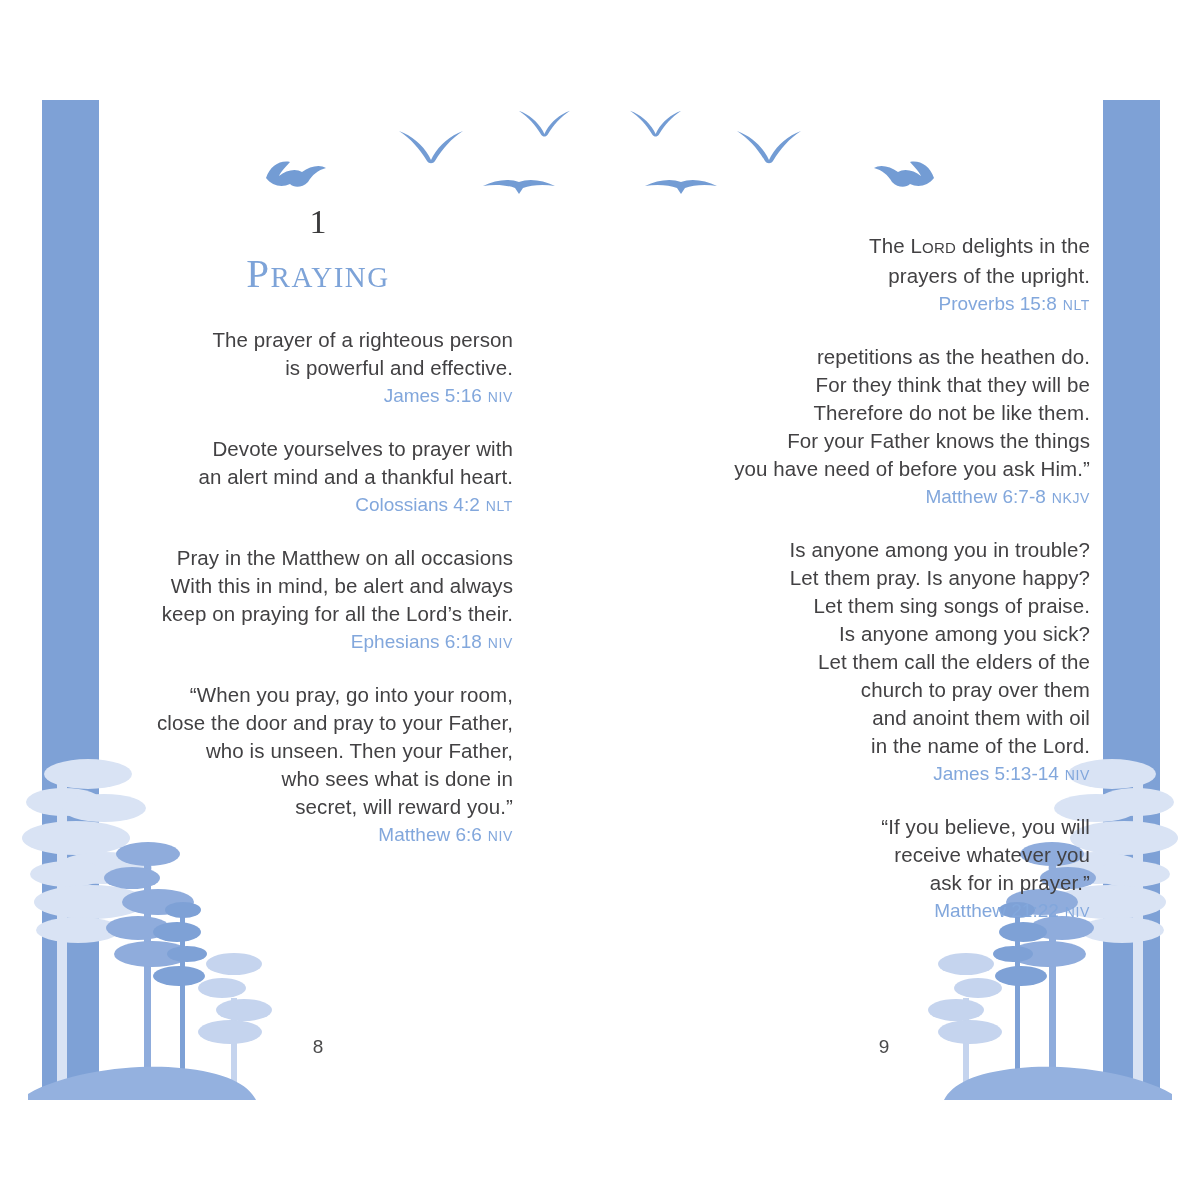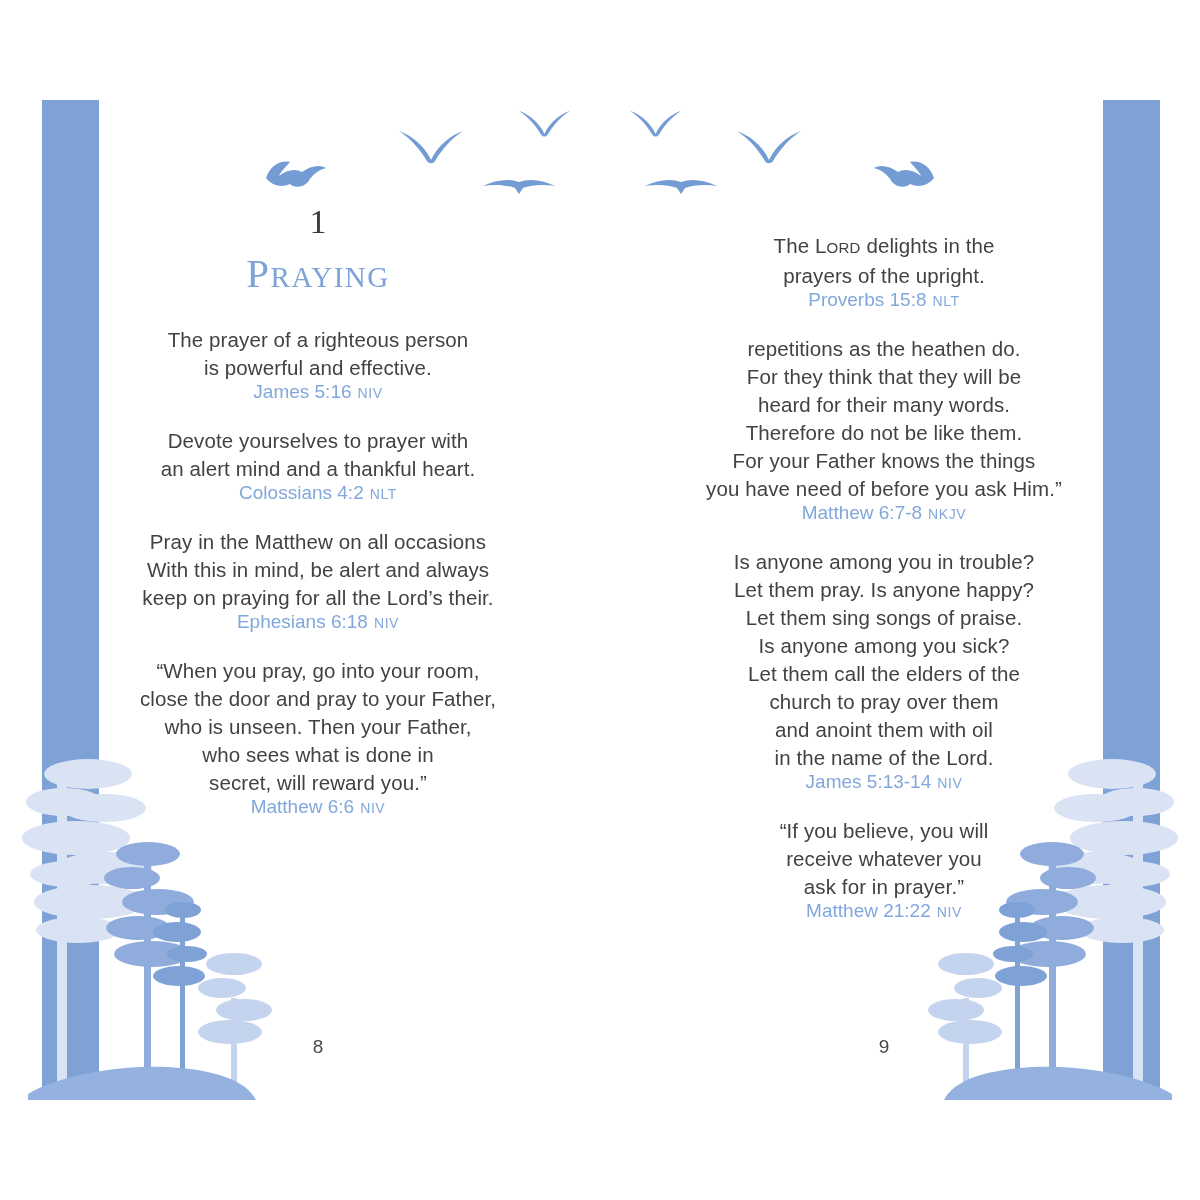--- a/index.html
+++ b/index.html
@@ -61,35 +61,35 @@
     font-family: "Liberation Serif", serif;
     font-variant: small-caps;
     font-weight: 400;
     font-size: 41px;
     line-height: 53px;
     letter-spacing: 1.5px;
     color: #7DA3D8;
   }
   .verses-start { margin-top: 26px; }
 
-  .verse { margin-bottom: 24px; }
+  .verse { margin-bottom: 24px; text-align: right; }
   .vline {
     font-size: 20.5px;
     line-height: 28px;
     letter-spacing: 0.1px;
     color: #424143;
   }
   .sc {
     text-transform: uppercase;
     font-size: 15px;
     letter-spacing: 0.3px;
   }
   .ref {
     font-size: 19px;
-    line-height: 20px;
+    line-height: 28px;
     color: #82A7DC;
   }
   .ver {
     font-size: 14px;
     letter-spacing: 0.6px;
     margin-left: 6px;
   }
 
   .page-number {
     position: absolute;
@@ -247,21 +247,20 @@
   <div class="page-col right">
     <div class="verse">
       <div class="vline"><span>The L</span><span class="sc">ord</span><span> delights in the</span></div>
       <div class="vline">prayers of the upright.</div>
       <div class="ref"><span>Proverbs 15:8</span><span class="ver">NLT</span></div>
     </div>
 
     <div class="verse">
       <div class="vline">repetitions as the heathen do.</div>
       <div class="vline">For they think that they will be</div>
-      <div class="vline">heard for their many words.</div>
       <div class="vline">Therefore do not be like them.</div>
       <div class="vline">For your Father knows the things</div>
       <div class="vline">you have need of before you ask Him.”</div>
       <div class="ref"><span>Matthew 6:7-8</span><span class="ver">NKJV</span></div>
     </div>
 
     <div class="verse">
       <div class="vline">Is anyone among you in trouble?</div>
       <div class="vline">Let them pray. Is anyone happy?</div>
       <div class="vline">Let them sing songs of praise.</div>

